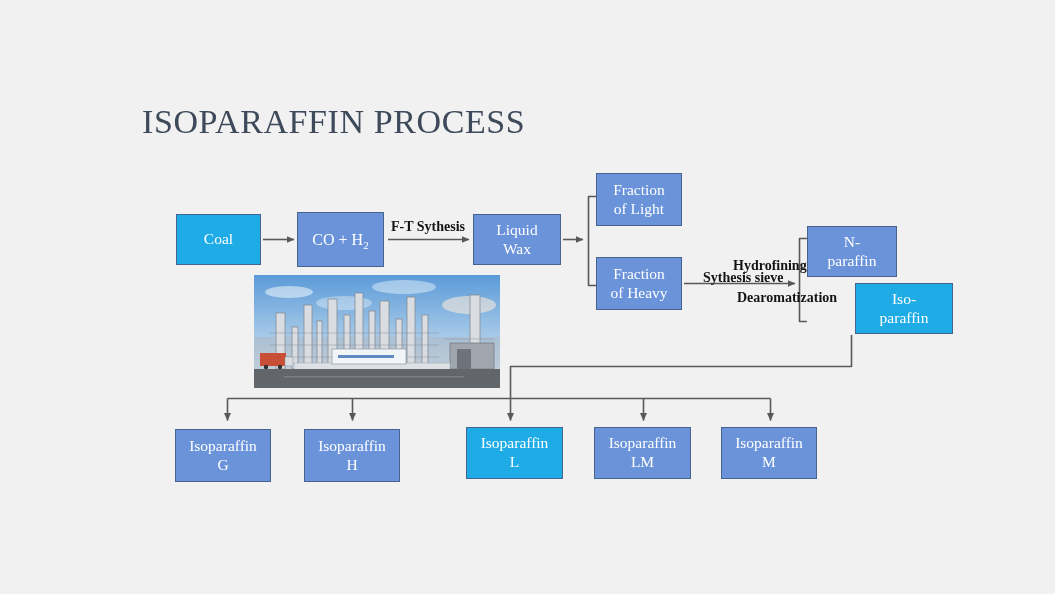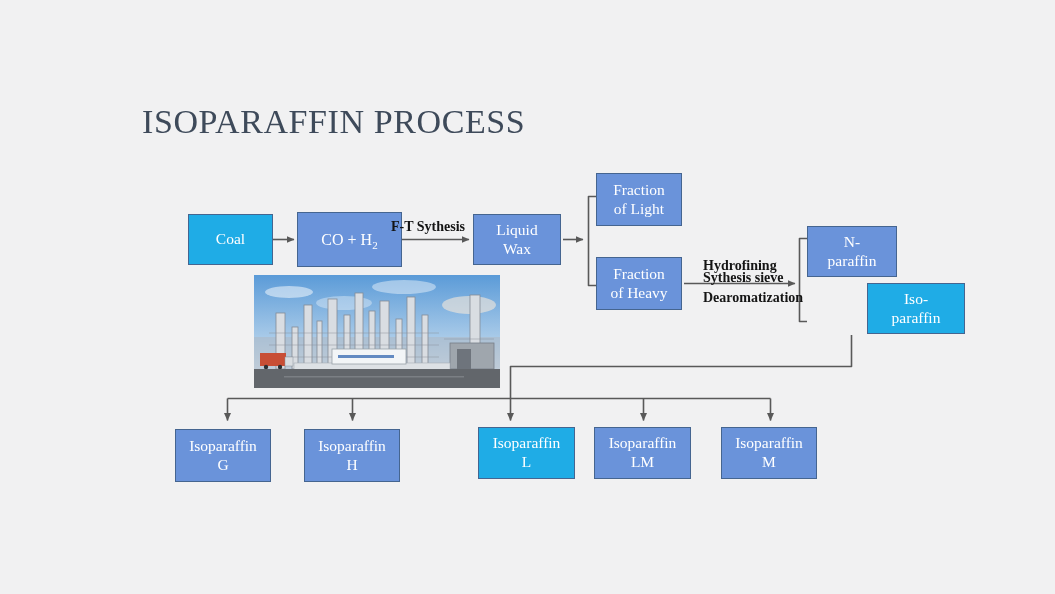--- a/index.html
+++ b/index.html
@@ -21,21 +21,21 @@
     position:absolute; box-sizing:border-box;
     display:flex; align-items:center; justify-content:center;
     text-align:center;
     border:1.6px solid var(--box-border, #456590);
     border-radius:0;
     color: var(--box-text, #fff);
     font-size:15.5px; line-height:1.22;
   }
   .box .lbl { white-space:pre-line; }
   .box.blue { background: var(--blue-fill, #6a93da); }
-  .box.cyan { background: var(--cyan-fill, #1face6); margin-left: 12px; }
+  .box.cyan { background: var(--cyan-fill, #1face6); }
   .sub { font-size:11px; position:relative; top:4px; }
 
   .edge-label {
     position:absolute;
     font-weight:bold; font-size:14px; line-height:1.1;
     color: var(--label-text, #141414);
   }
   .edge-label.centered { text-align:center; }
 
   .connectors { position:absolute; left:0; top:0; pointer-events:none; }
@@ -73,21 +73,21 @@
     <line x1="227.5" y1="398.5" x2="227.5" y2="420.5" marker-end="url(#arw)"></line>
     <line x1="352.5" y1="398.5" x2="352.5" y2="420.5" marker-end="url(#arw)"></line>
     <line x1="643.5" y1="398.5" x2="643.5" y2="420.5" marker-end="url(#arw)"></line>
     <line x1="770.5" y1="398.5" x2="770.5" y2="420.5" marker-end="url(#arw)"></line>
   </svg>
 
   <div class="box cyan" style="left:176px; top:214px; width:85px; height:51px;">
     <span class="lbl">Coal</span>
   </div>
 
-  <div class="box blue" style="left:297px; top:212px; width:105px; height:55px; font-size:16px;">
+  <div class="box blue" style="left:297px; top:212px; width:87px; height:55px; font-size:16px;">
     <span class="lbl"><span>CO + H</span><span class="sub">2</span></span>
   </div>
 
   <div class="box blue" style="left:473px; top:214px; width:88px; height:51px;">
     <span class="lbl">Liquid
 Wax</span>
   </div>
 
   <div class="box blue" style="left:596px; top:173px; width:86px; height:53px;">
     <span class="lbl">Fraction
@@ -124,23 +124,23 @@
   <div class="box blue" style="left:594px; top:427px; width:97px; height:52px;">
     <span class="lbl">Isoparaffin
 LM</span>
   </div>
   <div class="box blue" style="left:721px; top:427px; width:96px; height:52px;">
     <span class="lbl">Isoparaffin
 M</span>
   </div>
 
   <div class="edge-label centered" style="left:388px; top:219px; width:80px;">F-T Sythesis</div>
-  <div class="edge-label" style="left:703px; top:258px;">Hydrofining</div>
+  <div class="edge-label" style="left:733px; top:258px;">Hydrofining</div>
   <div class="edge-label" style="left:703px; top:270px;">Sythesis sieve</div>
-  <div class="edge-label" style="left:703px; top:290px;">Dearomatization</div>
+  <div class="edge-label" style="left:737px; top:290px;">Dearomatization</div>
 
   <svg class="photo" viewBox="0 0 246 113" role="img" aria-label="Photograph of a coal-to-liquids chemical plant with distillation towers">
     <defs>
       <linearGradient id="sky" x1="0" y1="0" x2="0" y2="1">
         <stop offset="0" stop-color="#5b9bd8"></stop>
         <stop offset="0.68" stop-color="#bad5ec"></stop>
         <stop offset="1" stop-color="#e9eff5"></stop>
       </linearGradient>
     </defs>
     <rect x="0" y="0" width="246" height="113" fill="url(#sky)"></rect>

